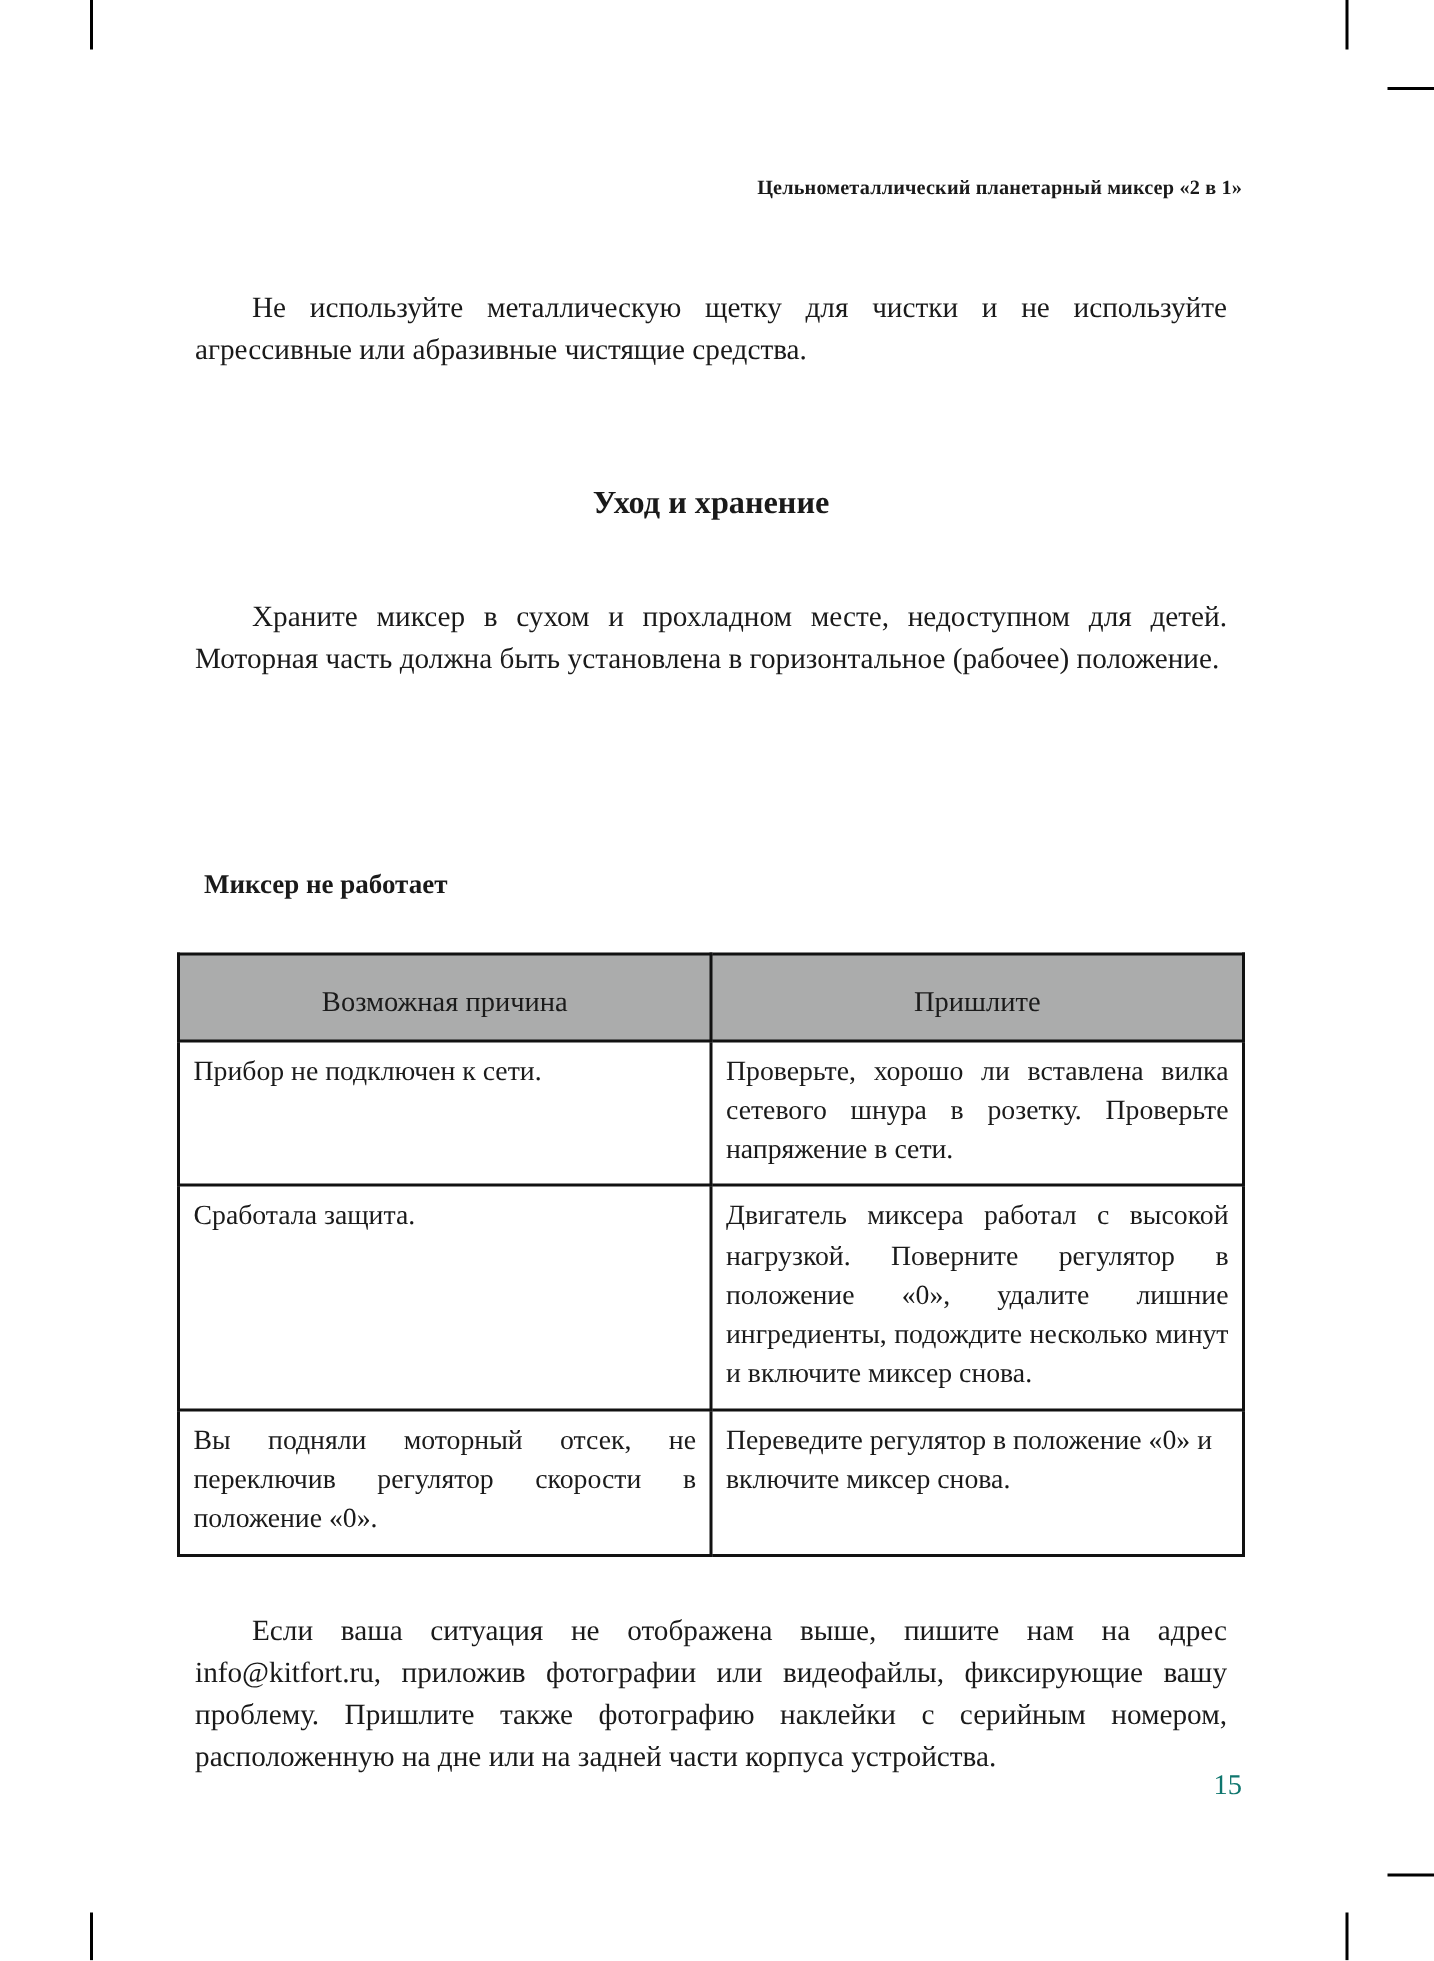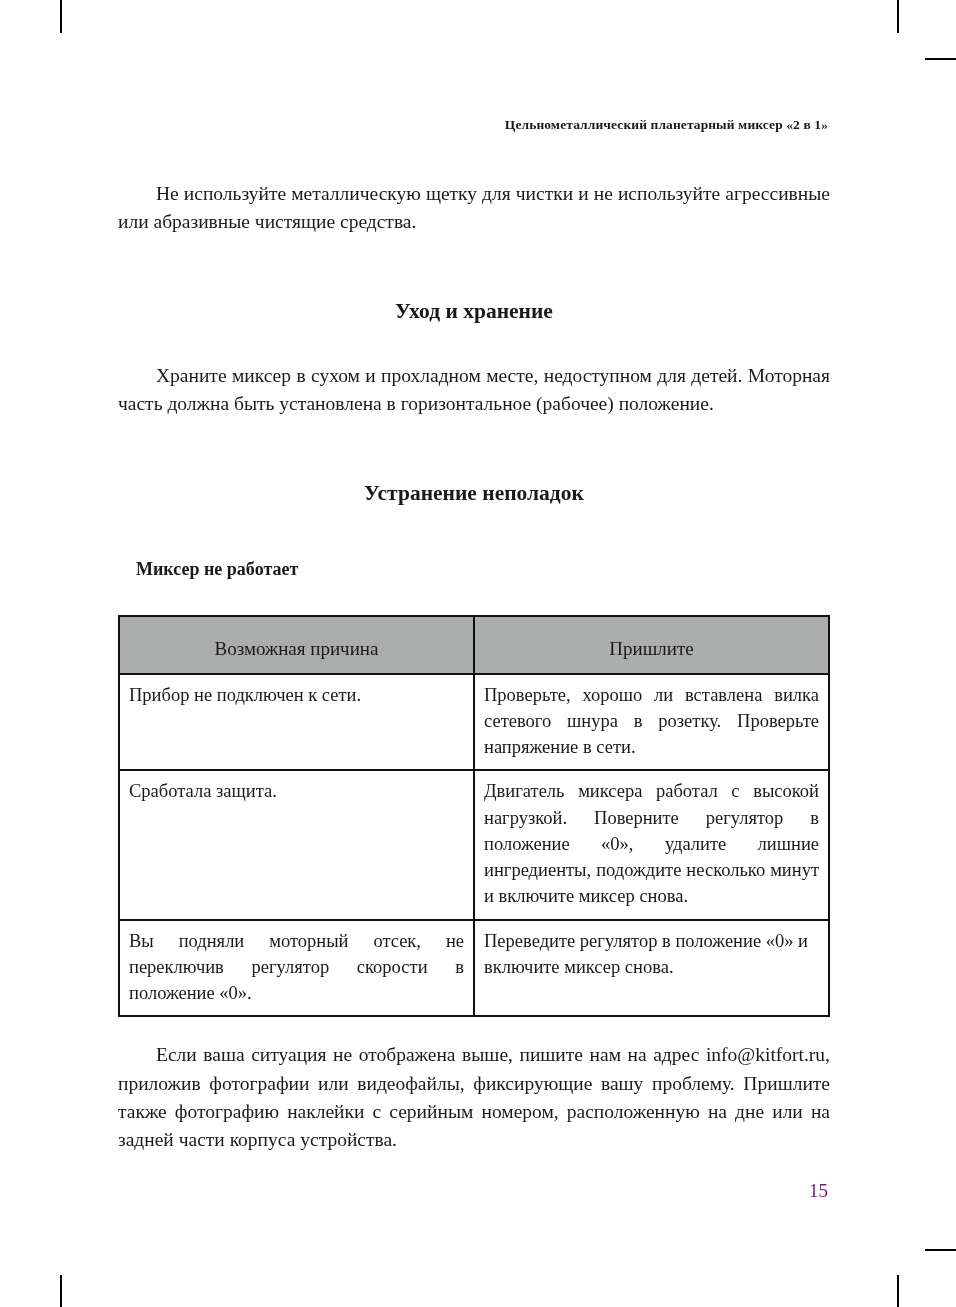--- a/index.html
+++ b/index.html
@@ -54,21 +54,21 @@
 
   
   .content {
     position: absolute;
     left: 118px;
     top: 180px;
     width: 712px;
   }
 
   p.para {
-    margin: 0;
+    margin: 12px;
     font-size: 19.5px;
     line-height: 1.44;
     text-align: justify;
     text-indent: 38px;
     hyphens: manual;
   }
 
   h2.section-title {
     margin: 0;
     font-size: 21.5px;
@@ -122,21 +122,21 @@
   .row-tall td { padding-bottom: 12px; }
 
   
   .page-number {
     position: absolute;
     left: 0;
     top: 1180px;
     width: 828px;
     text-align: right;
     font-size: 19px;
-    color: #701a75;
+    color: #0f766e;
   }
 </style>
 </head>
 <body>
 
 <div class="page">
 
   <div class="crop crop-v crop-tl-v"></div>
   <div class="crop crop-v crop-tr-v"></div>
   <div class="crop crop-h crop-tr-h"></div>
@@ -155,21 +155,20 @@
     <div class="gap-after-para-1"></div>
 
     <h2 class="section-title">Уход и хранение</h2>
 
     <div class="gap-after-h-care"></div>
 
     <p class="para">Храните миксер в сухом и прохладном месте, недоступном для детей. Моторная часть должна быть установлена в горизонтальное (рабочее) положение.</p>
 
     <div class="gap-after-care-para"></div>
 
-    <h2 class="section-title">Устранение неполадок</h2>
 
     <div class="gap-after-h-trouble"></div>
 
     <h3 class="sub-title">Миксер не работает</h3>
 
     <div class="gap-after-subtitle"></div>
 
     <table class="trouble">
       <colgroup>
         <col class="c-cause">

